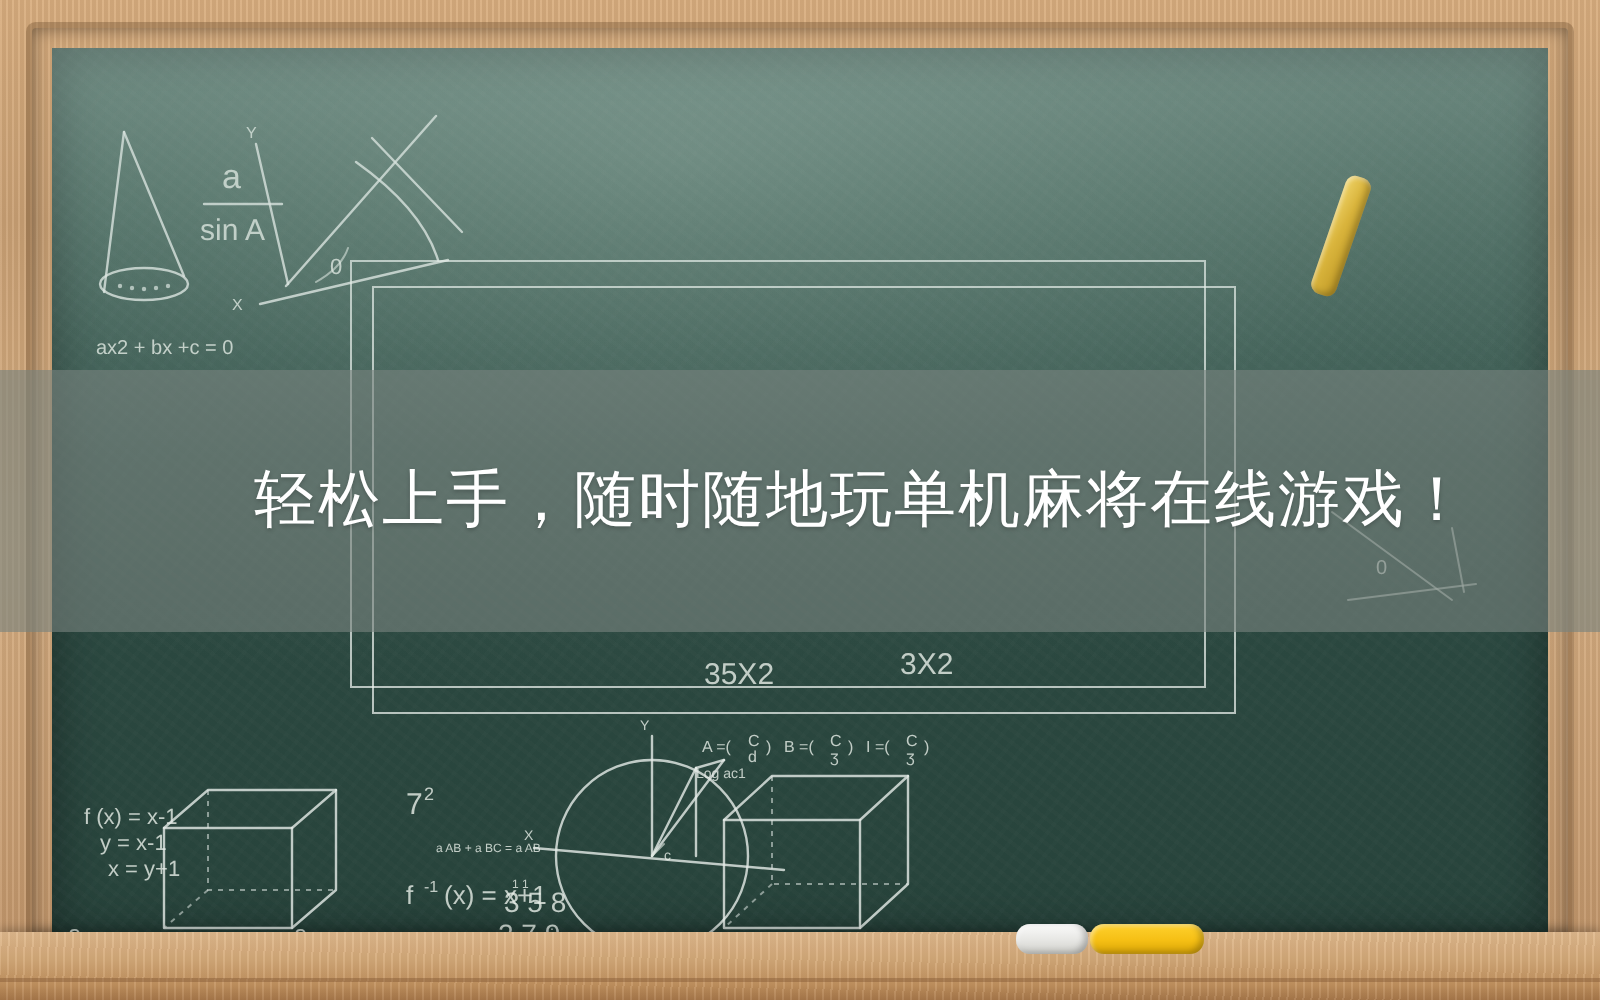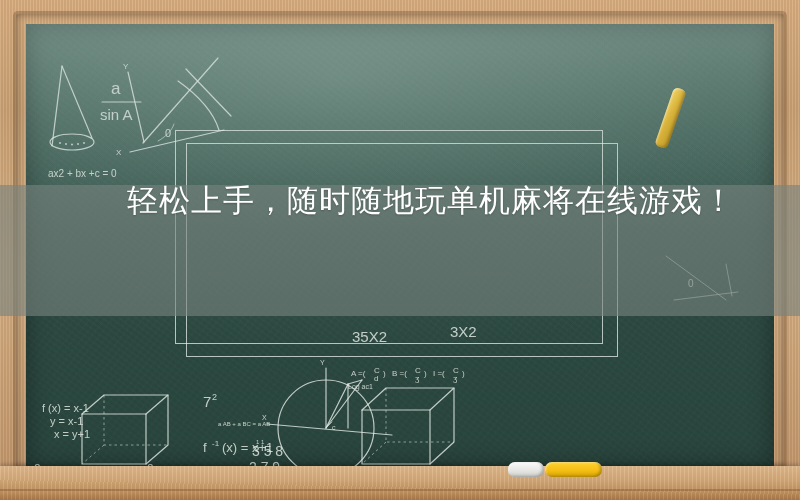--- a/index.html
+++ b/index.html
@@ -107,21 +107,21 @@
     position:absolute;left:0;bottom:9px;width:800px;height:2px;
     background:rgba(120,80,44,.38);
     z-index:6;
   }
 
   
   .band{
     position:absolute;left:0;top:185px;width:800px;height:131px;
     background:rgba(120,131,126,.62);
     z-index:7;
-    display:flex;
+    display:flex;align-items:center;
   }
   .headline{
     margin-left:127px;
     color:#ffffff;
     font-size:31px;
     letter-spacing:1px;
     line-height:1;
     white-space:nowrap;
     text-shadow:0 1px 2px rgba(0,0,0,.22);
     font-family:"DejaVu Sans","Liberation Sans",sans-serif;

